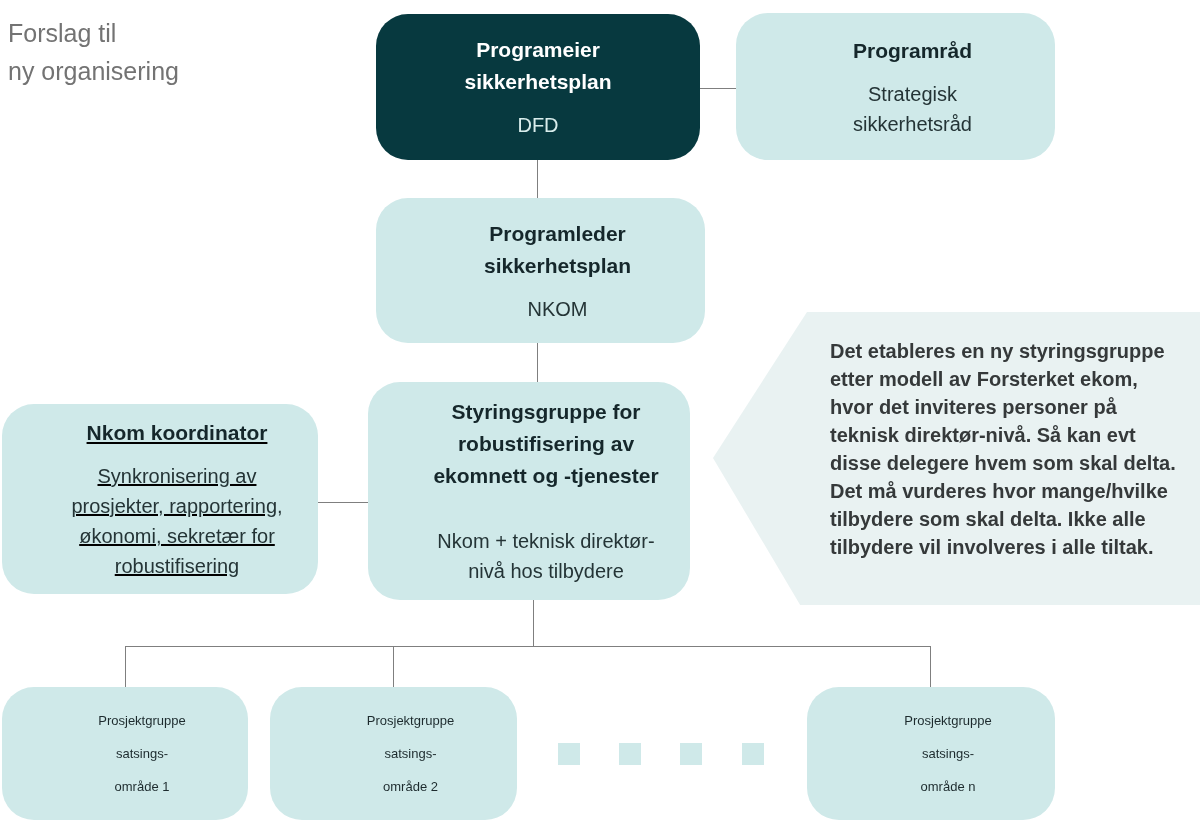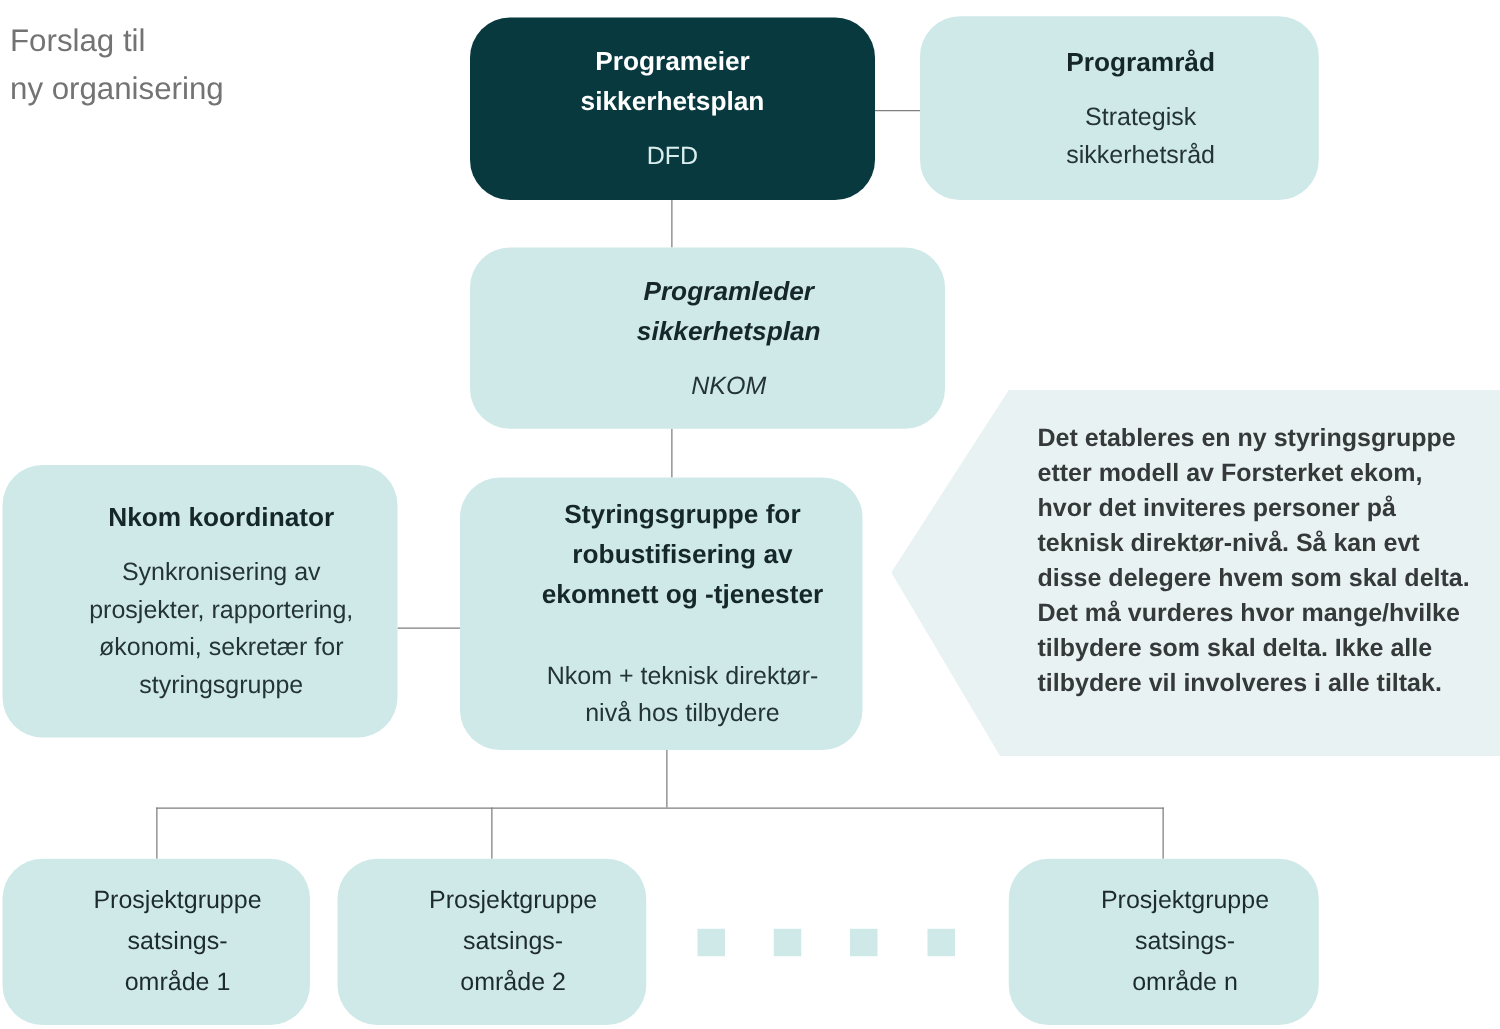--- a/index.html
+++ b/index.html
@@ -48,29 +48,29 @@
     margin-top:12px;
     white-space:pre-line;
   }
   .dark{ background:#07393f; }
   .dark .title{ color:#ffffff; }
   .dark .subtitle{ color:#d9edec; }
   .light{ background:#cfe9e9;padding-left:44px; }
 
   .box-program-owner { left:376px; top:14px;  width:324px; height:146px; }
   .box-program-council{ left:736px; top:13px;  width:319px; height:147px; }
-  .box-program-leader{ left:376px; top:198px; width:380px; height:145px;font-style:italic; }
-  .box-coordinator   { left:2px;   top:372px; width:316px; height:218px; }
+  .box-program-leader{ left:376px; top:198px; width:329px; height:145px; }
+  .box-coordinator   { left:2px;   top:404px; width:316px; height:190px;text-decoration:underline; }
   .box-steering      { left:368px; top:382px; width:322px; height:218px;gap:22px; }
 
   .box-pg1{ left:2px;   top:687px; width:246px; height:133px; }
   .box-pg2{ left:270px; top:687px; width:247px; height:133px; }
   .box-pgn{ left:807px; top:687px; width:248px; height:133px; }
   .node .pg-label{
-    font-size:20px;
+    font-size:13px;
     line-height:33px;
     color:#1d2b2e;
     white-space:pre-line;
   }
 
   .callout{
     position:absolute;
     left:713px; top:312px;
     width:487px; height:293px;
     background:#e9f2f2;
@@ -143,21 +143,21 @@
     <div class="title">Programleder
 sikkerhetsplan</div>
     <div class="subtitle">NKOM</div>
   </div>
 
   <div class="node light box-coordinator">
     <div class="title">Nkom koordinator</div>
     <div class="subtitle">Synkronisering av
 prosjekter, rapportering,
 økonomi, sekretær for
-styringsgruppe</div>
+robustifisering</div>
   </div>
 
   <div class="node light box-steering">
     <div class="title">Styringsgruppe for
 robustifisering av
 ekomnett og -tjenester</div>
     <div class="subtitle">Nkom + teknisk direktør-
 nivå hos tilbydere</div>
   </div>
 

